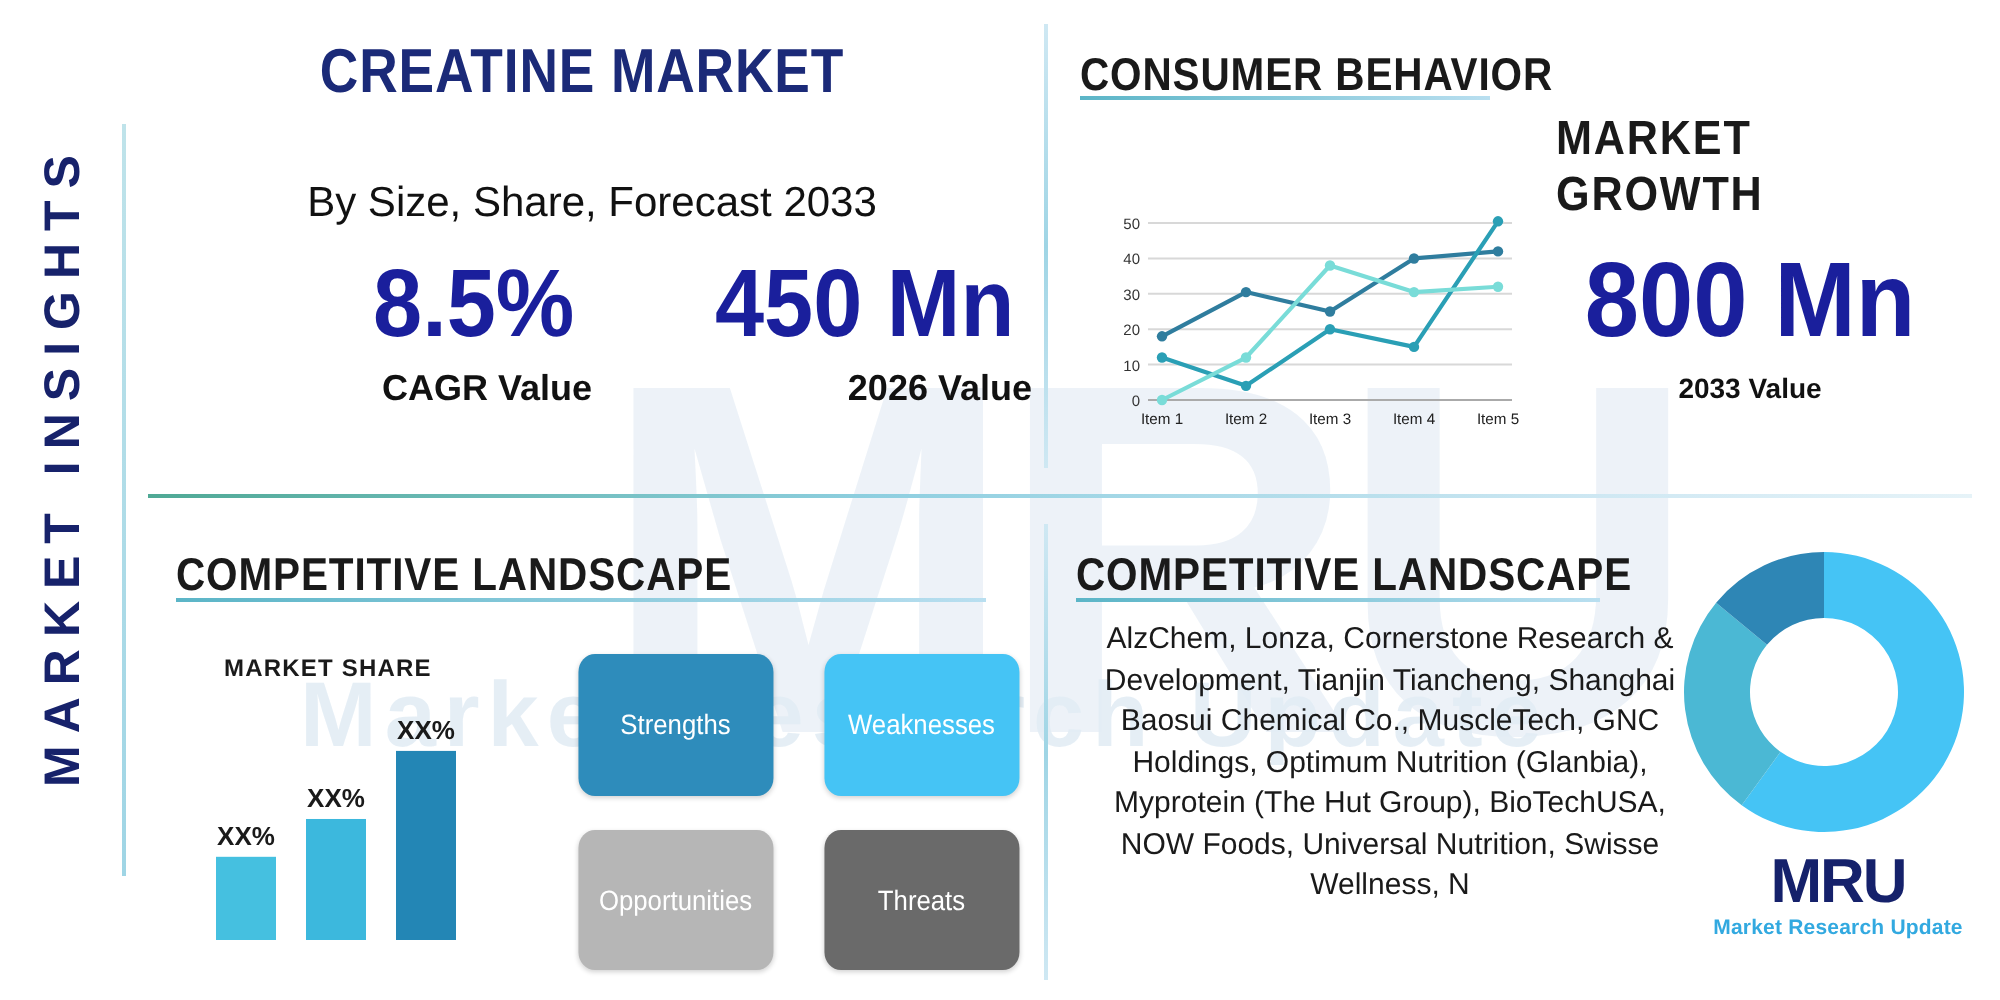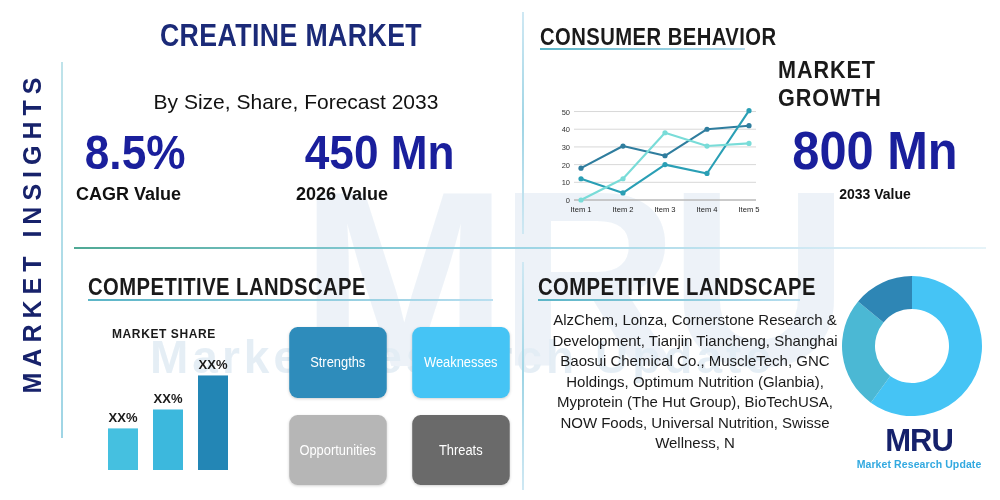--- a/index.html
+++ b/index.html
@@ -84,21 +84,21 @@
     font-family:"Liberation Sans Narrow","Liberation Sans",sans-serif;
     z-index:3;
   }
   .subtitle {
     position:absolute; left:76px; top:90px; width:440px;
     text-align:center;
     font-size:21px; color:#111;
     z-index:3;
   }
   .kpi-row { position:absolute; left:76px; top:126px; width:440px; display:flex; z-index:3; }
-  .kpi { flex:1; text-align:left; }
+  .kpi { flex:1; text-align:right; }
   .kpi-value {
     font-size:48px; font-weight:bold; color:#1a1f9c;
     font-family:"Liberation Sans Narrow","Liberation Sans",sans-serif;
     transform:scaleX(.92); line-height:54px;
   }
   .kpi-label { font-size:18px; font-weight:bold; color:#111; margin-top:4px; }
 
   
   .section-head {
     position:absolute;

